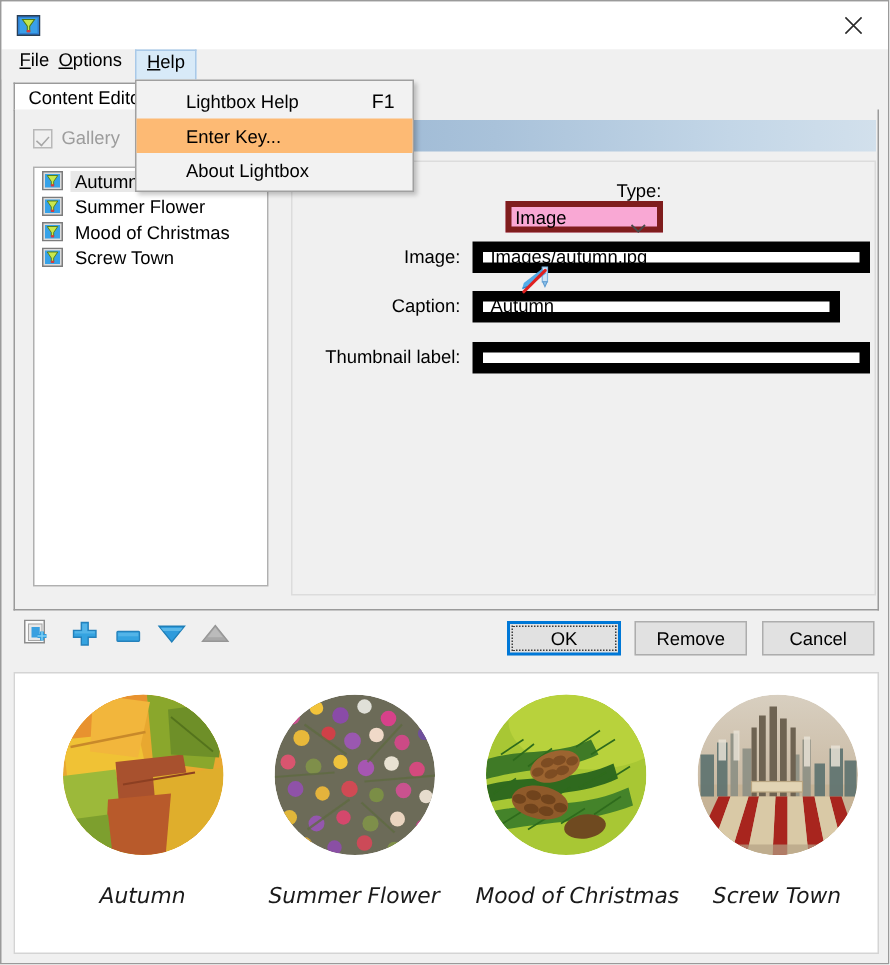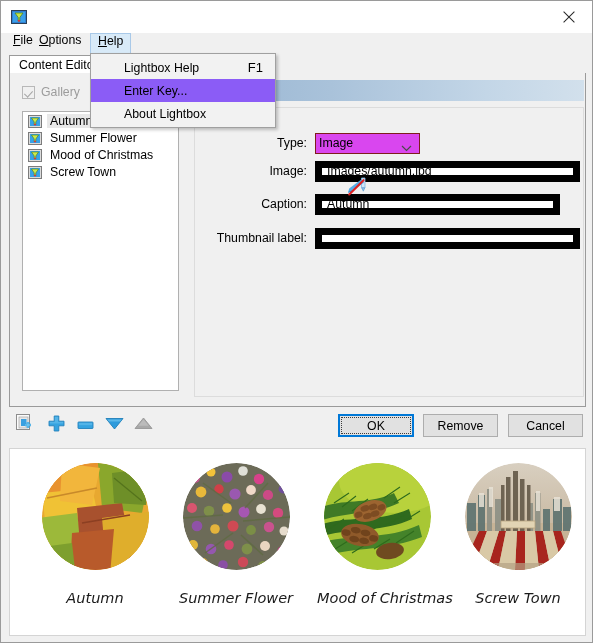--- a/index.html
+++ b/index.html
@@ -95,21 +95,21 @@
   .dd-item {
     position: relative;
     height: 23px;
     display: flex; align-items: center;
     font-size: 12.3px;
     color: #000;
     padding-left: 33px;
     cursor: default;
     box-sizing: border-box;
   }
-  .dd-item.highlight { background: #8b5cf6; }
+  .dd-item.highlight { background: #fdba74; }
   .dd-shortcut {
     position: absolute;
     right: 12px;
     font-size: 13px;
     color: #000;
   }
 
   
   .tabstrip {
     position: absolute;
@@ -245,22 +245,22 @@
     font-size: 12.3px;
     color: #000;
     padding: 0 0 0 5px;
     display: flex;
     align-items: center;
     font-family: "Liberation Sans", sans-serif;
     outline: none;
   }
   .select-box {
     width: 105px; height: 21px;
-    background: #d946ef;
-    border: 1px solid #7f1d1d;
+    background: #f9a8d4;
+    border: 4px solid #7f1d1d;
     box-sizing: border-box;
     display: flex; align-items: center;
     font-size: 12.3px;
     color: #000;
     padding-left: 3px;
     position: relative;
     cursor: default;
   }
   .select-chev {
     position: absolute;
@@ -429,21 +429,21 @@
           </svg>
         </span>
         <span class="li-label">Screw Town</span>
       </div>
     </div>
 
     <div class="right-panel">
       <div class="gradient-bar"></div>
       <div class="form-box">
 
-        <div class="field-row" style="top:24px;">
+        <div class="field-row" style="top:12px;flex-direction:column;">
           <span class="field-label">Type:</span>
           <div class="select-box">
             <span>Image</span>
             <span class="select-chev">
               <svg width="11" height="7" viewBox="0 0 11 7">
                 <path d="M1,1 L5.5,5.5 L10,1" stroke="#4a4a4a" stroke-width="1.2" fill="none"></path>
               </svg>
             </span>
           </div>
         </div>

